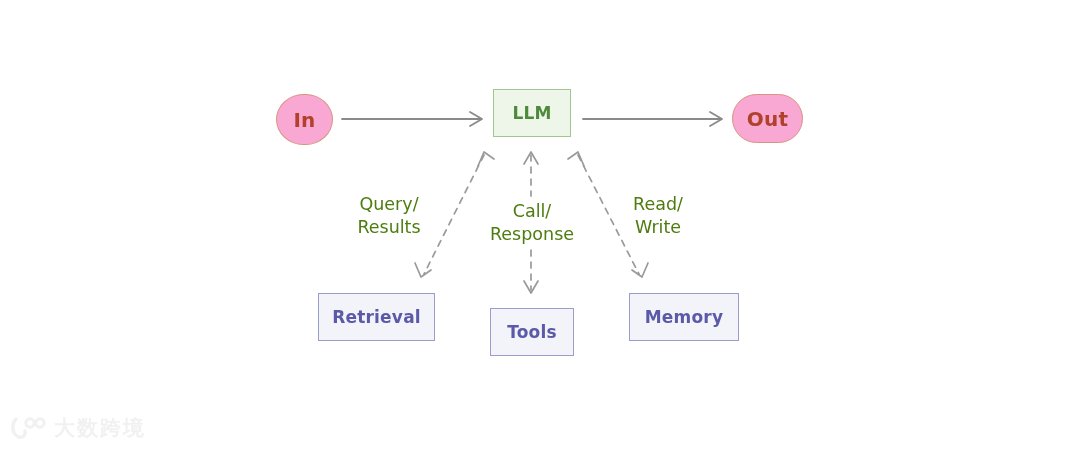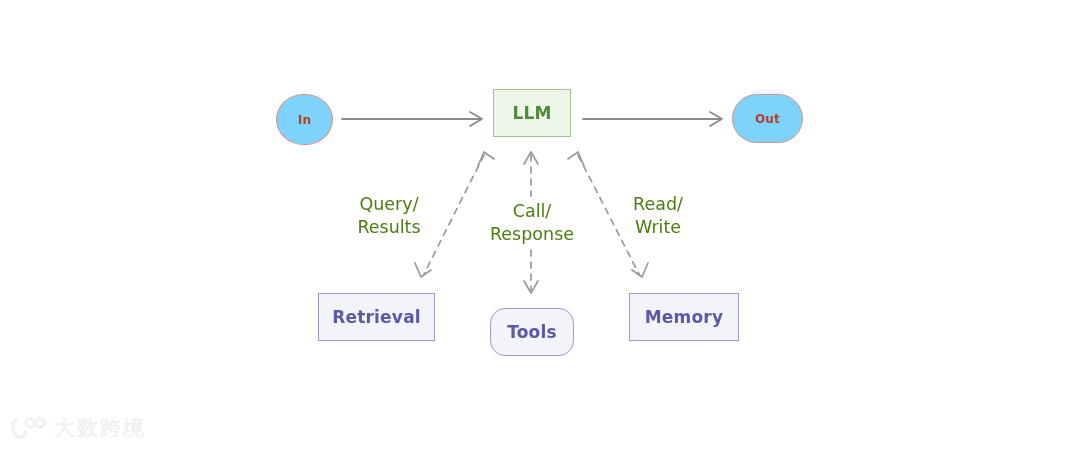--- a/index.html
+++ b/index.html
@@ -26,24 +26,24 @@
     display: flex;
     align-items: center;
     justify-content: center;
     box-sizing: border-box;
     font-weight: 700;
     letter-spacing: 0.2px;
     user-select: none;
   }
   
   .term-node {
-    background: #7dd3fc;
+    background: #f9a8d4;
     border: 1.4px solid #d9937f;
     color: #b0412a;
-    font-size: 12px;
+    font-size: 20px;
   }
   #node-in {
     left: 276px; top: 94px; width: 57px; height: 51px;
     border-radius: 28px / 26px;
   }
   #node-out {
     left: 732px; top: 94px; width: 71px; height: 49px;
     border-radius: 26px;
   }
   
@@ -55,21 +55,21 @@
     font-size: 17px;
   }
   
   .resource-node {
     background: #f3f3fa;
     border: 1.4px solid #9a9ccb;
     color: #5b5aa8;
     font-size: 17px;
   }
   #node-retrieval { left: 318px; top: 293px; width: 117px; height: 48px; }
-  #node-tools     { left: 490px; top: 308px; width: 84px;  height: 48px; border-radius: 15px; }
+  #node-tools     { left: 490px; top: 308px; width: 84px;  height: 48px; }
   #node-memory    { left: 629px; top: 293px; width: 110px; height: 48px; }
 
   
   .edge-label {
     position: absolute;
     color: #4d7c0f;
     font-size: 17.5px;
     line-height: 23px;
     text-align: center;
     white-space: pre-line;

